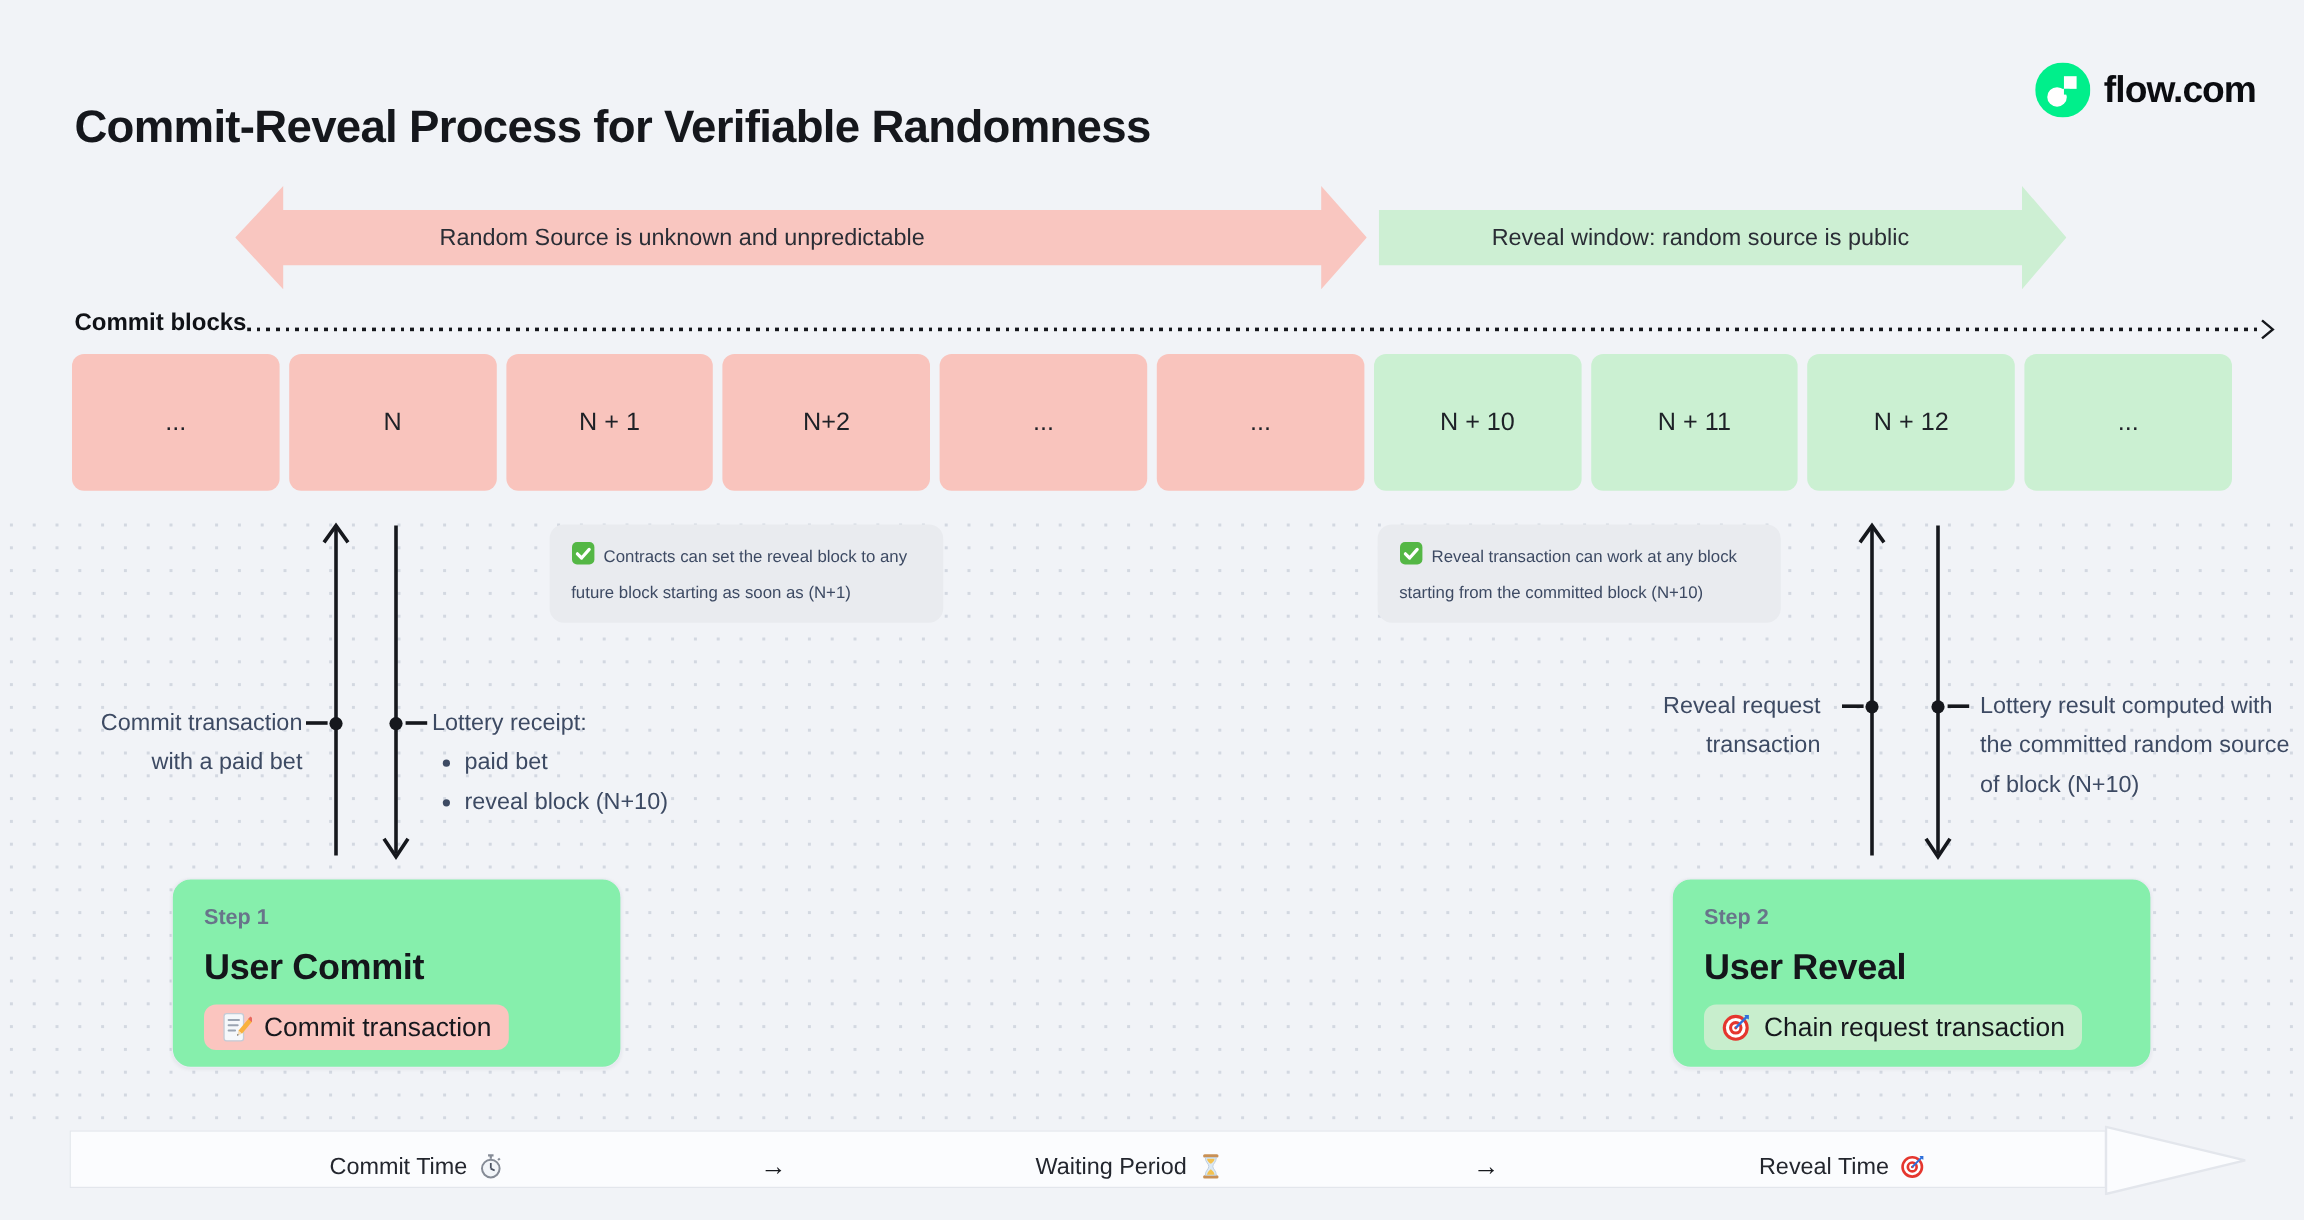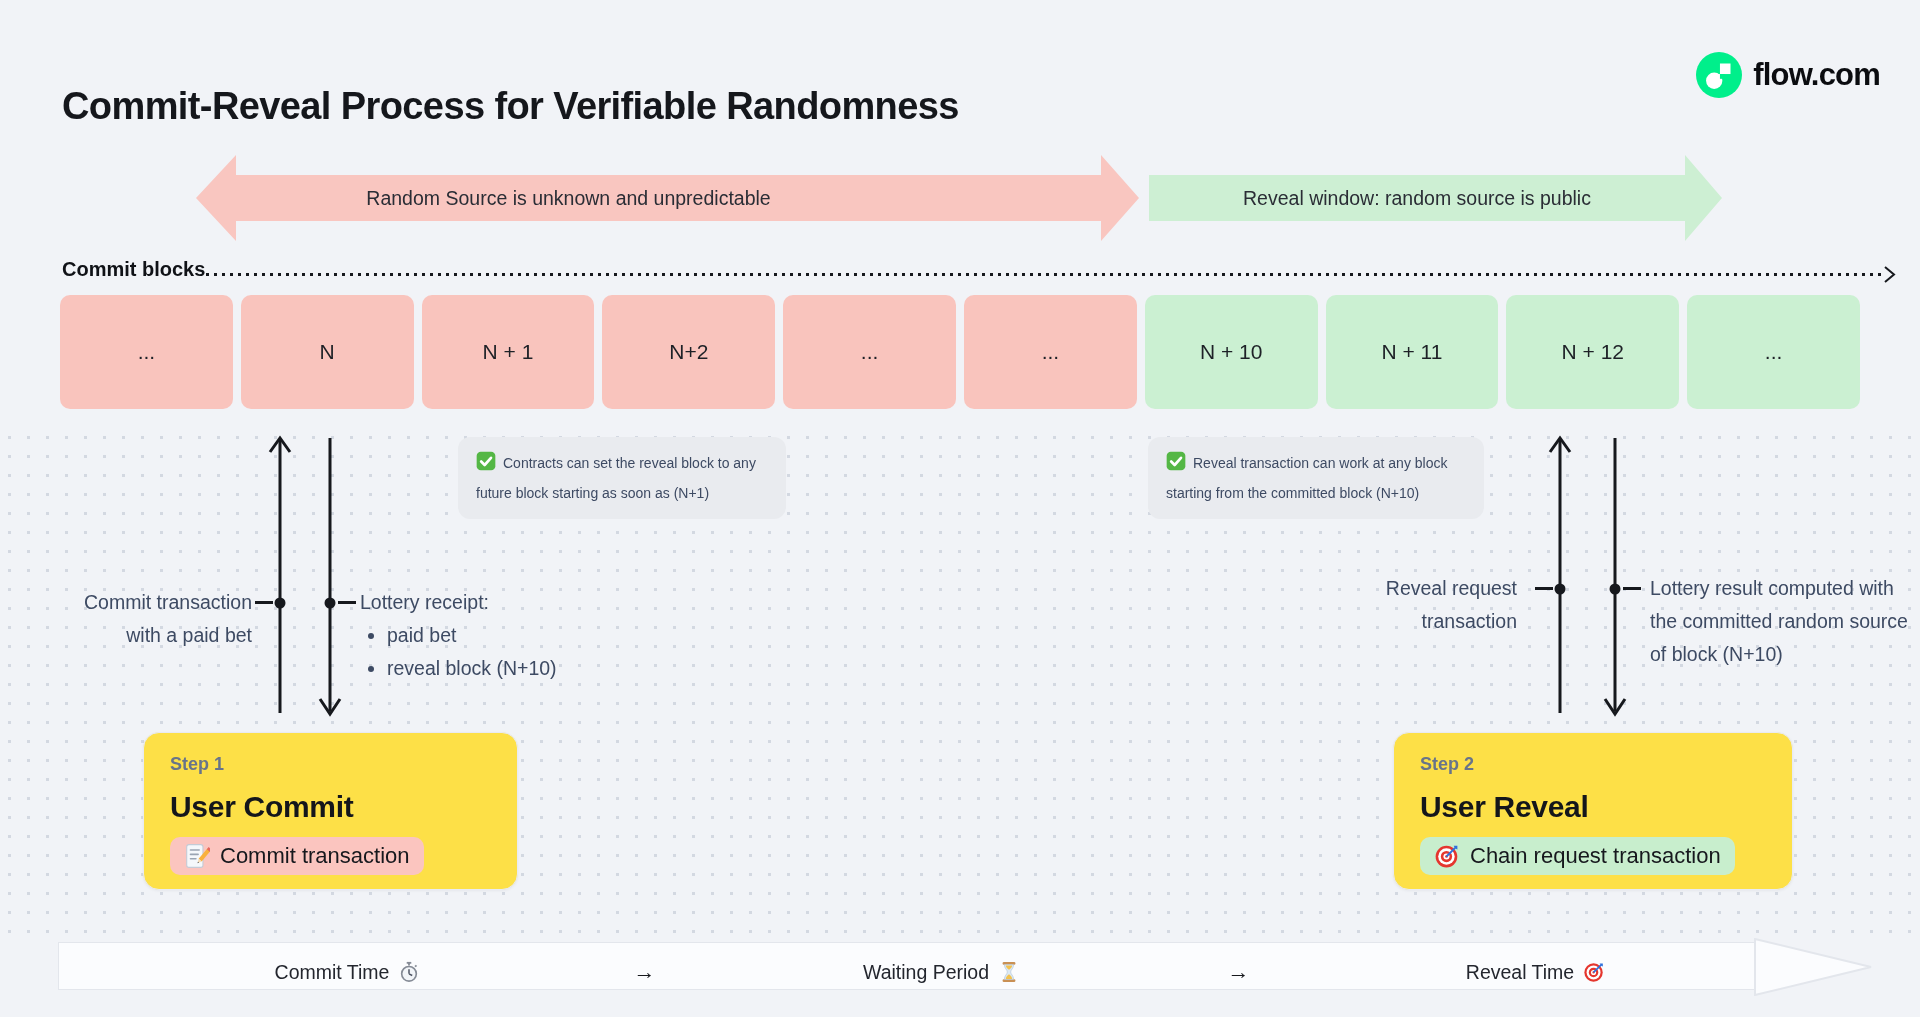--- a/index.html
+++ b/index.html
@@ -47,21 +47,21 @@
     position: absolute; background: #E9EBEF; border-radius: 12px;
     padding: 11px 18px; font-size: 14px; line-height: 30px; color: #3D4A63;
   }
   .note-icon { display: inline-block; width: 20px; height: 20px; vertical-align: -3px; margin-right: 7px; }
 
   .ann { position: absolute; font-size: 19.5px; line-height: 33px; color: #3D4A63; }
   .ann ul { margin: 0; padding-left: 27px; }
   .dash { position: absolute; height: 3px; background: #16181D; }
 
   .card {
-    position: absolute; background: #fde047; border: 1px solid #E9EBF2; border-radius: 16px;
+    position: absolute; background: #86efac; border: 1px solid #E9EBF2; border-radius: 16px;
     padding: 21px 26px; box-shadow: 0 1px 3px rgba(16,24,40,0.05);
   }
   .eyebrow { font-size: 18px; font-weight: 700; color: #68748A; }
   .card-title { font-size: 30px; font-weight: 700; letter-spacing: -0.3px; color: #14161B; margin-top: 15px; }
   .pill {
     display: inline-flex; align-items: center; gap: 10px; margin-top: 13px;
     padding: 6px 14px; border-radius: 10px; font-size: 22px; color: #16181D;
   }
   .pill.commit { background: #FBC5BF; }
   .pill.reveal { background: #C8EECD; }

